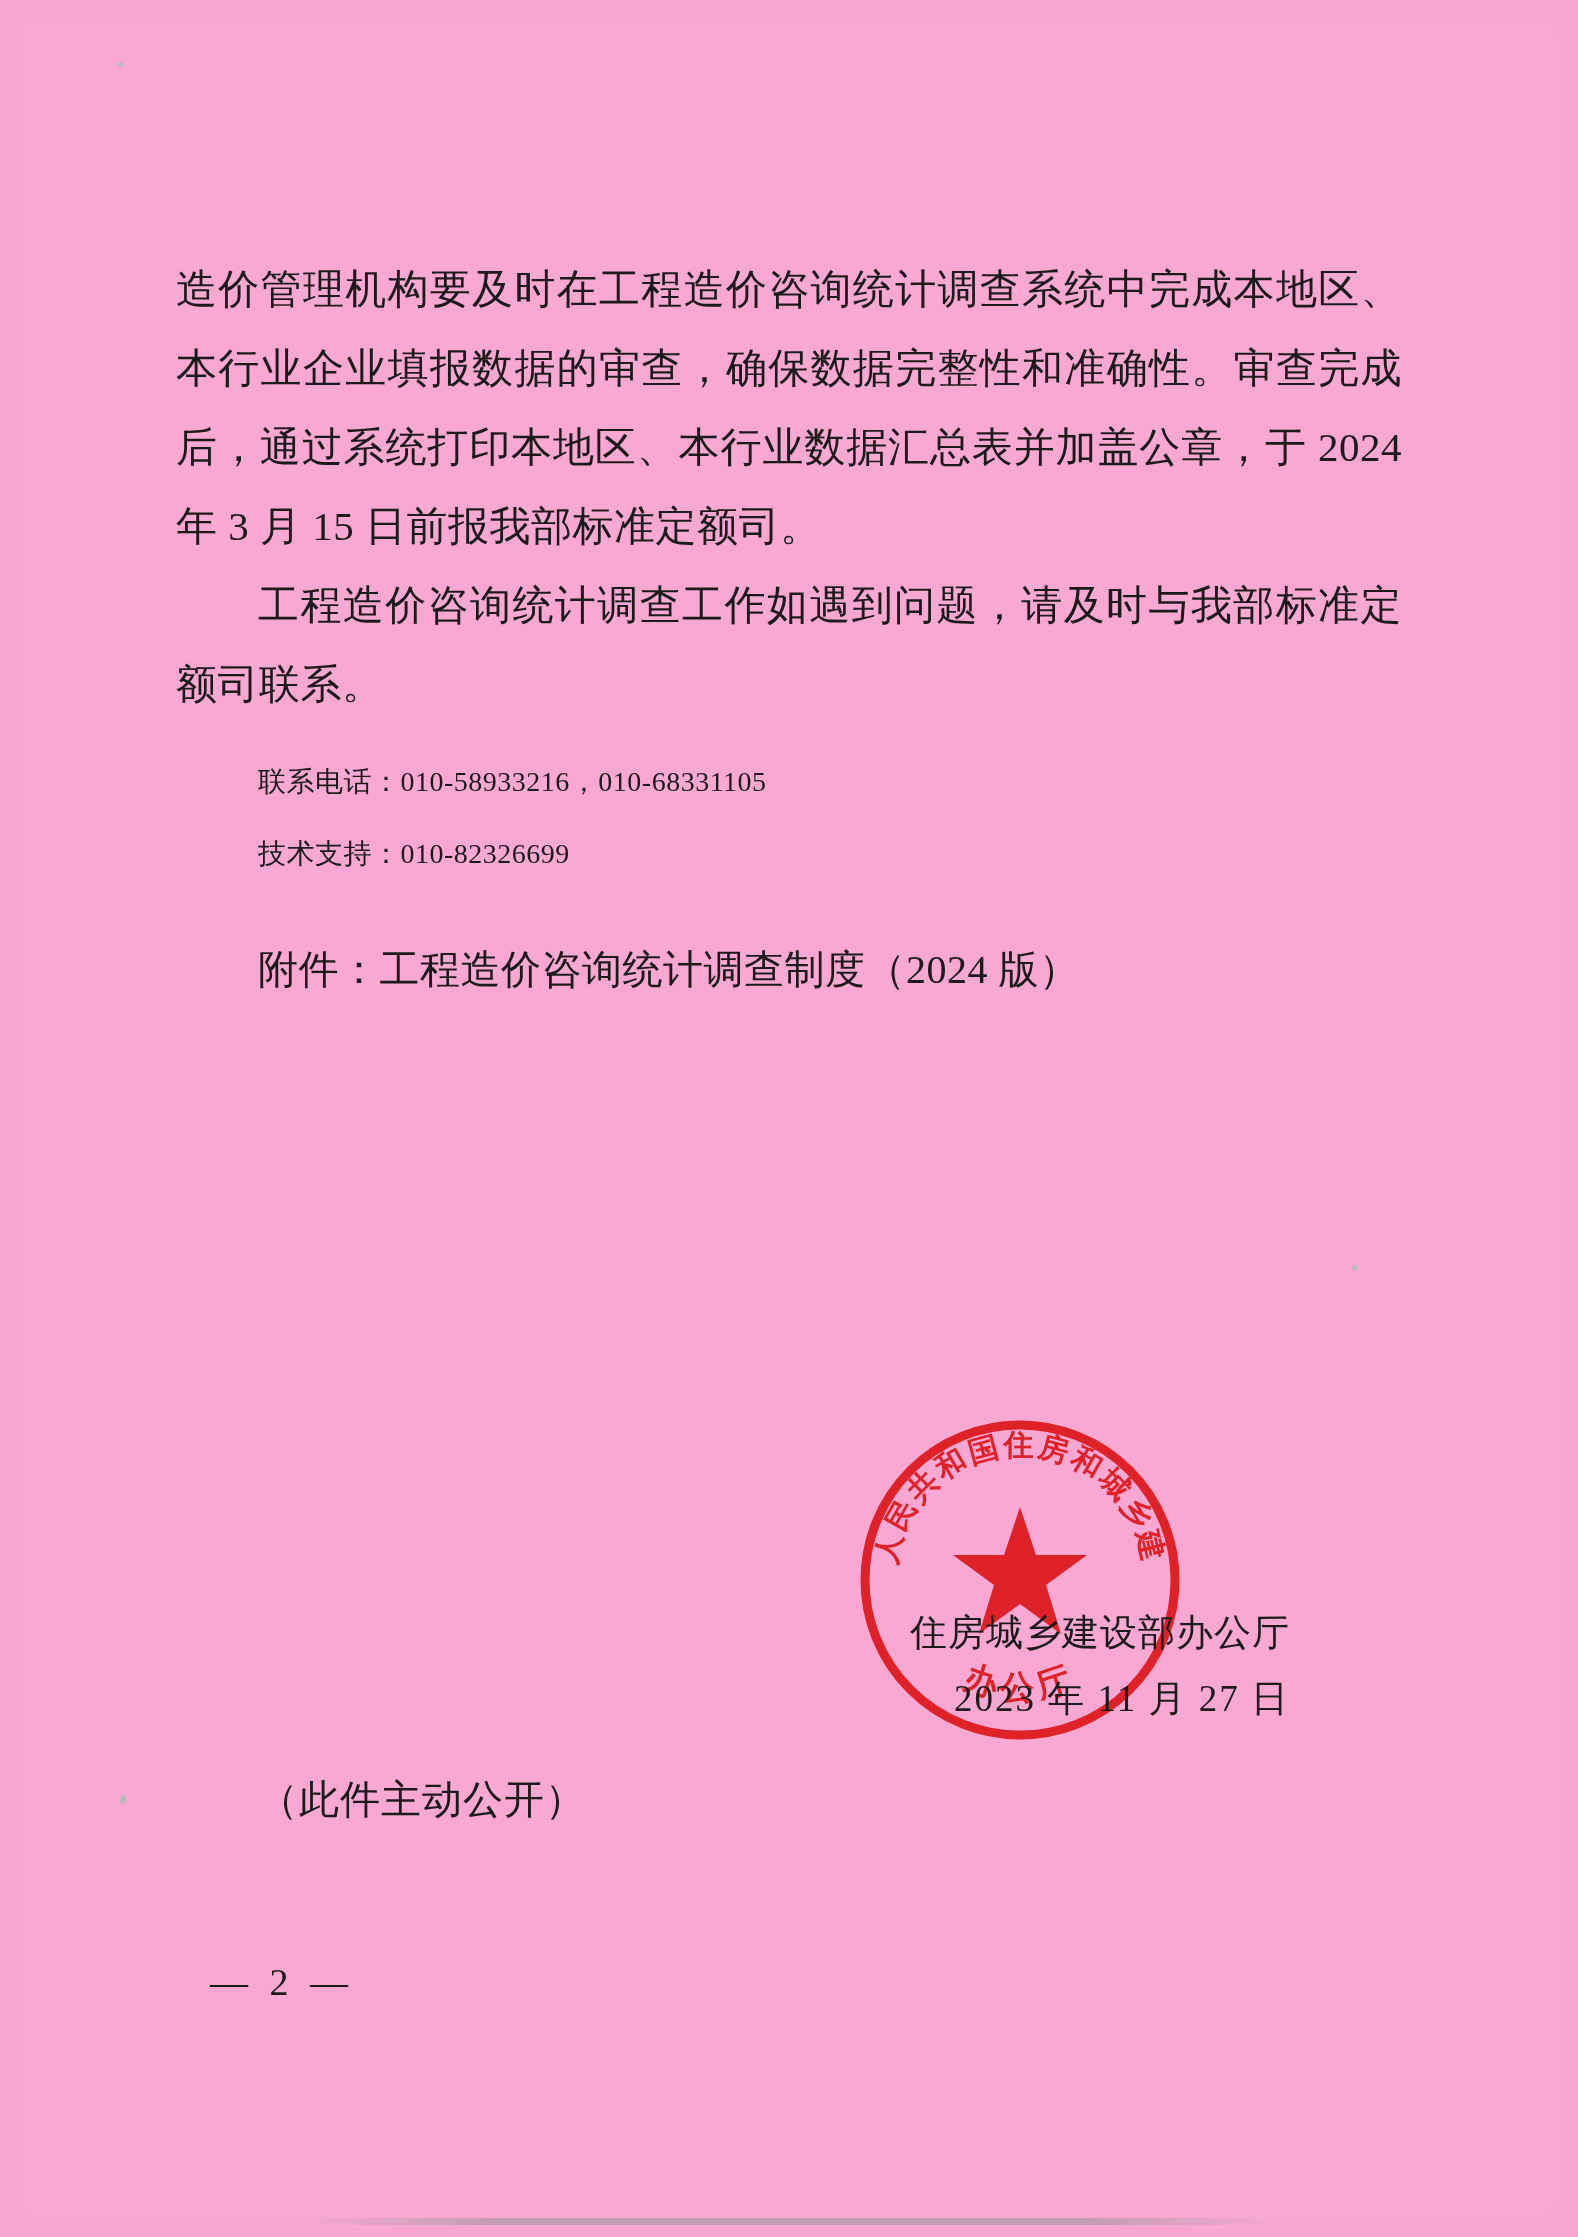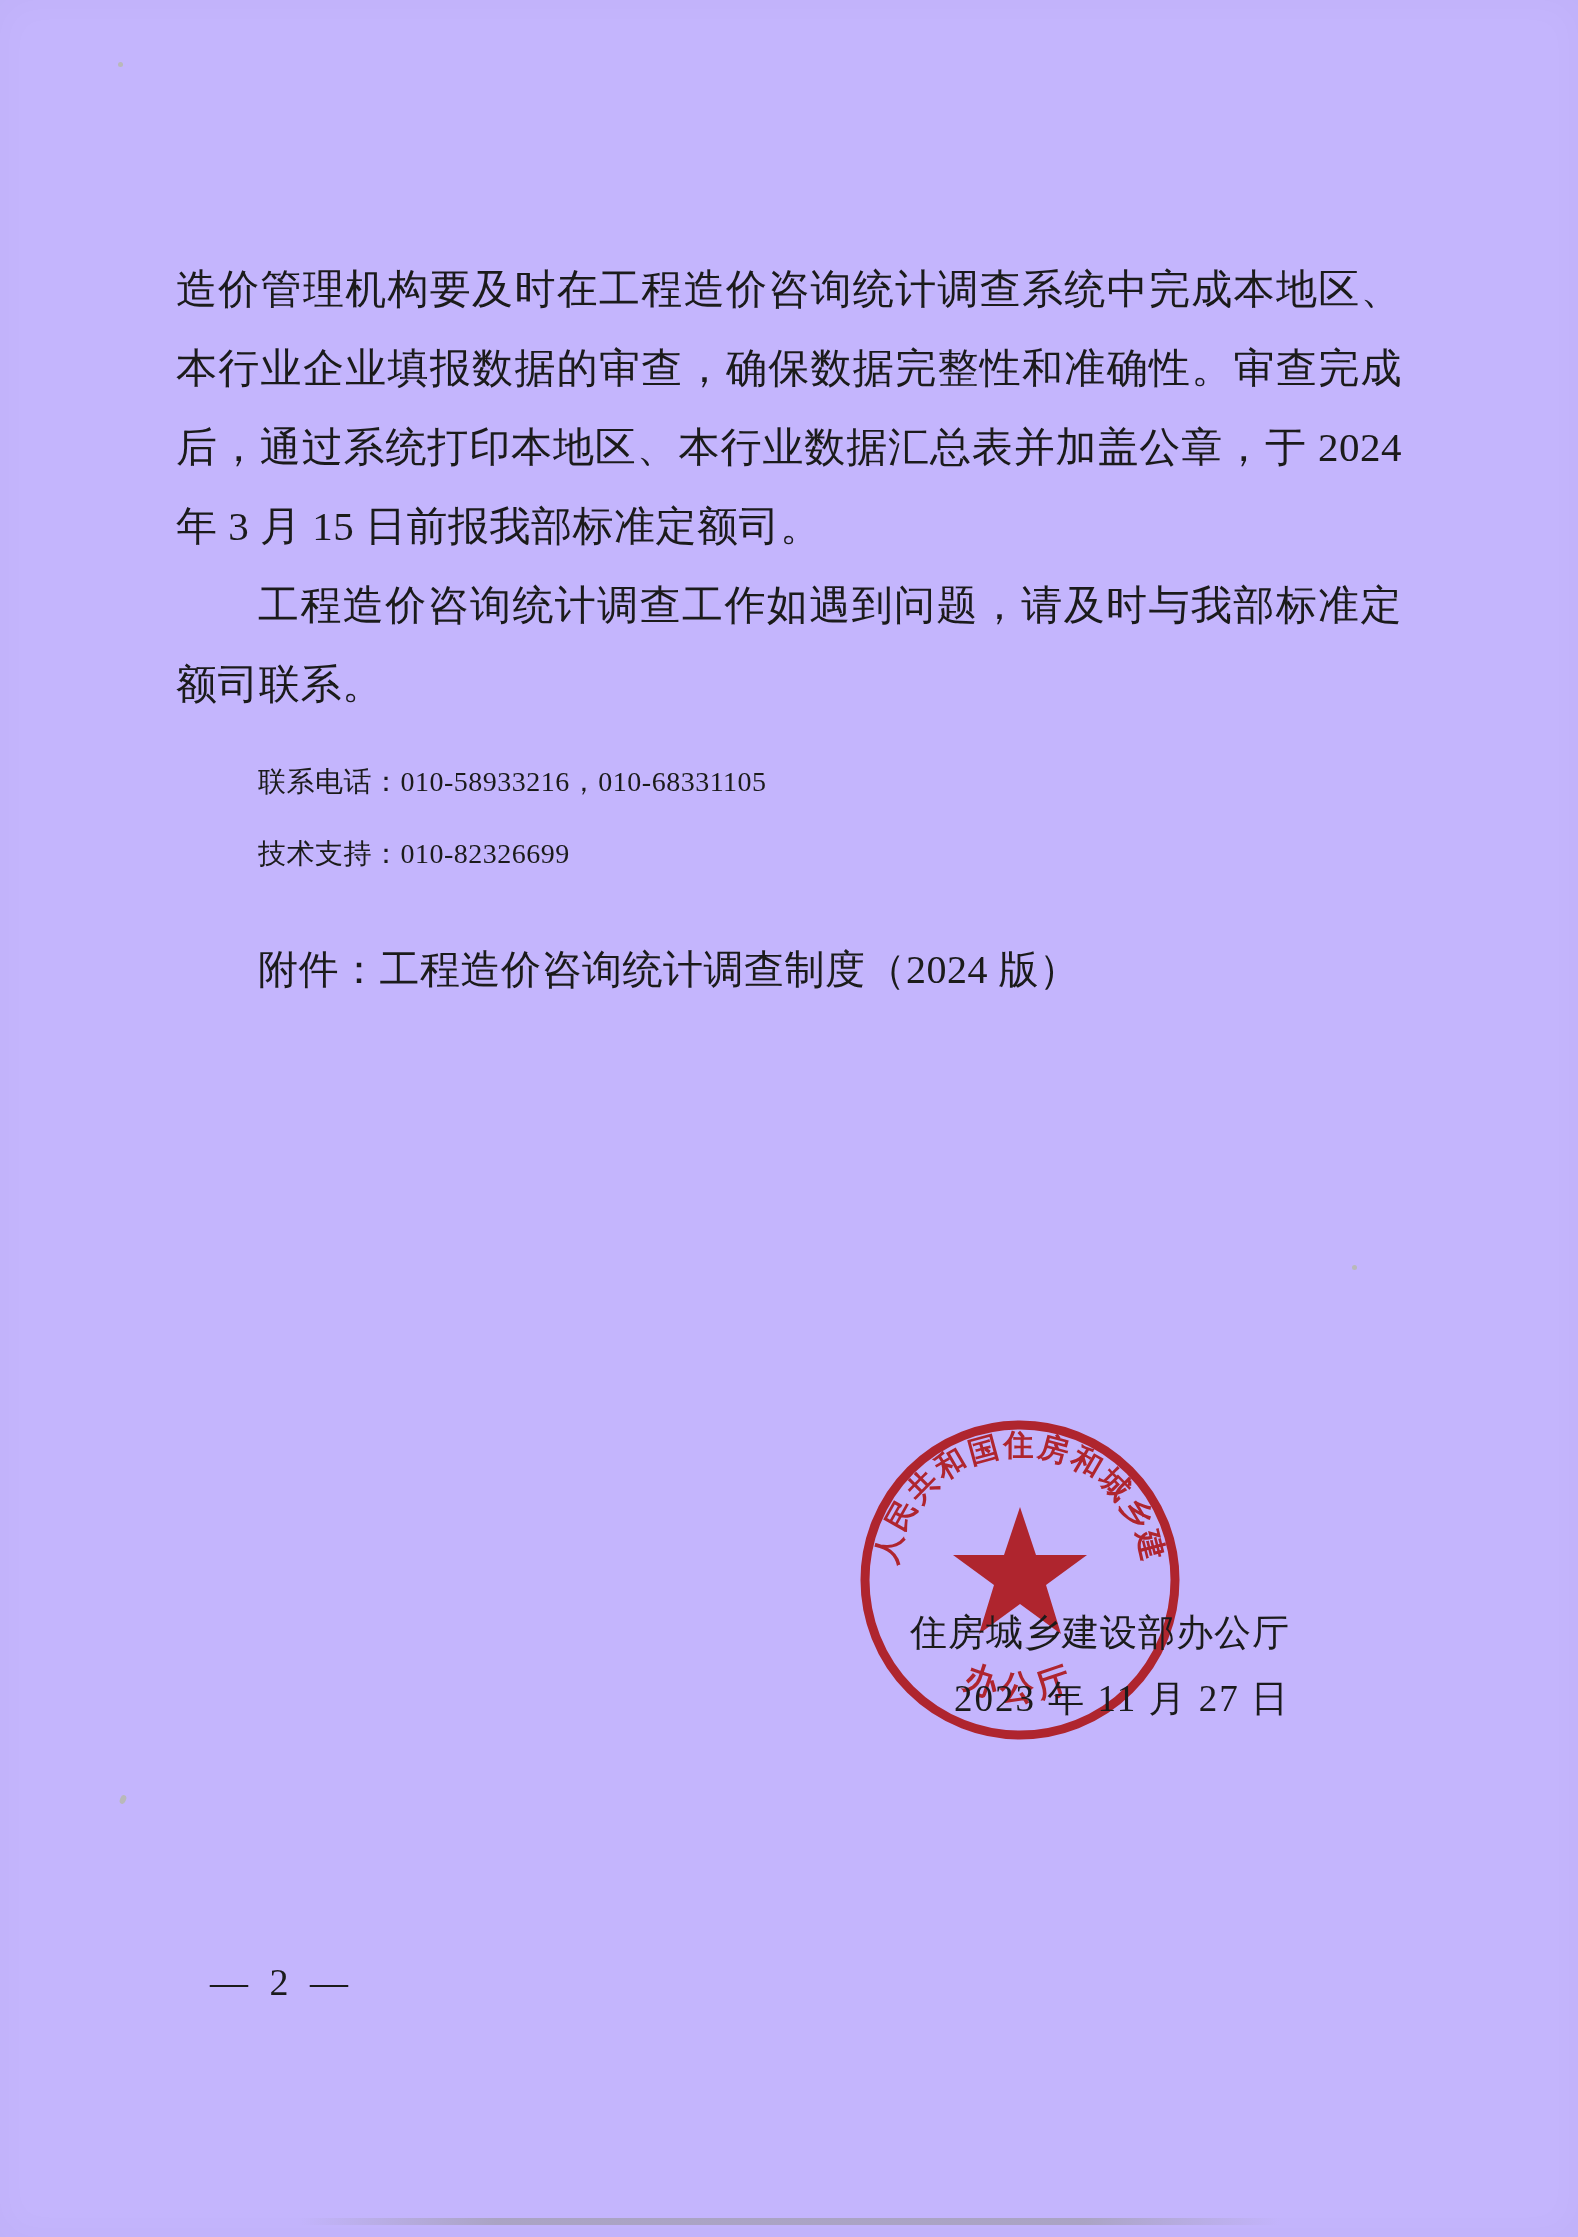--- a/index.html
+++ b/index.html
@@ -7,21 +7,21 @@
     padding: 0;
     background: #ffffff;
   }
   body {
     font-family: "Liberation Serif", "DejaVu Serif", serif;
   }
   .page {
     position: relative;
     width: 1578px;
     height: 2237px;
-    background: #c4b5fd;
+    background: #f9a8d4;
     overflow: hidden;
   }
   
   .page:before {
     content: "";
     position: absolute;
     inset: 0;
     box-shadow: inset 0 0 40px rgba(0,0,0,0.025);
     pointer-events: none;
   }
@@ -175,18 +175,19 @@
     <text font-family="'Liberation Sans', sans-serif" font-size="34" font-weight="bold" fill="#e2211c" letter-spacing="6">
       <textPath href="#sealArcBottom" startOffset="50%" text-anchor="middle">办公厅</textPath>
     </text>
   </svg>
 
   <div class="signature">
     <div class="sig-org">住房城乡建设部办公厅</div>
     <div class="sig-date">2023 年 11 月 27 日</div>
   </div>
 
+  <div class="public-note">（此件主动公开）</div>
 
   <div class="page-number">— 2 —</div>
 
   <div class="bottom-smudge"></div>
 
 </div>
 
 </body></html>

